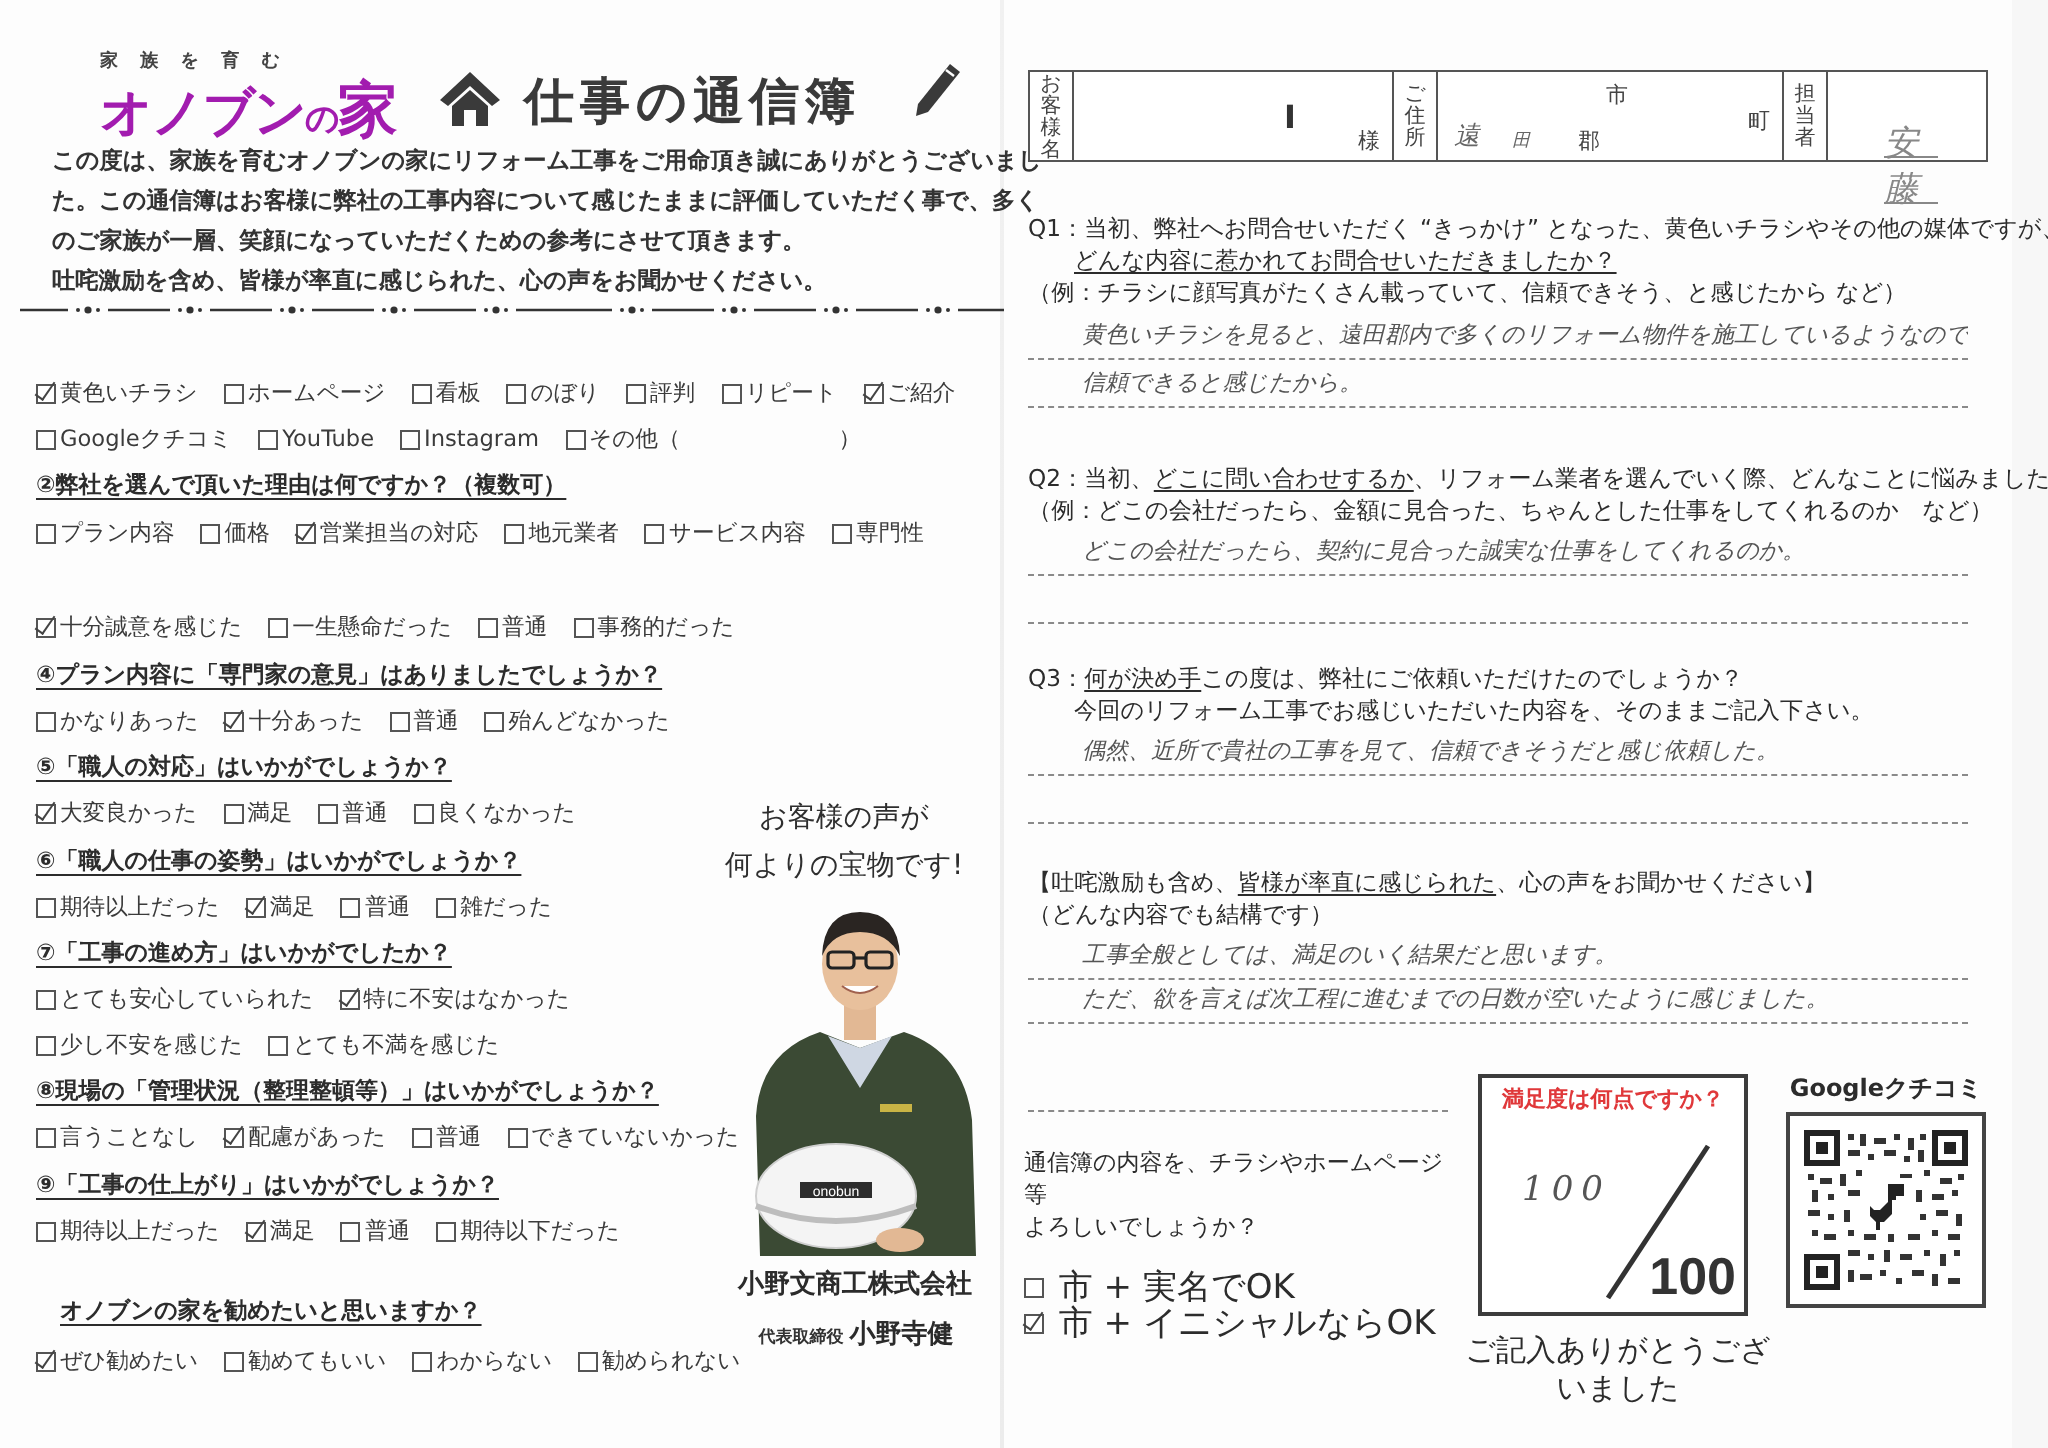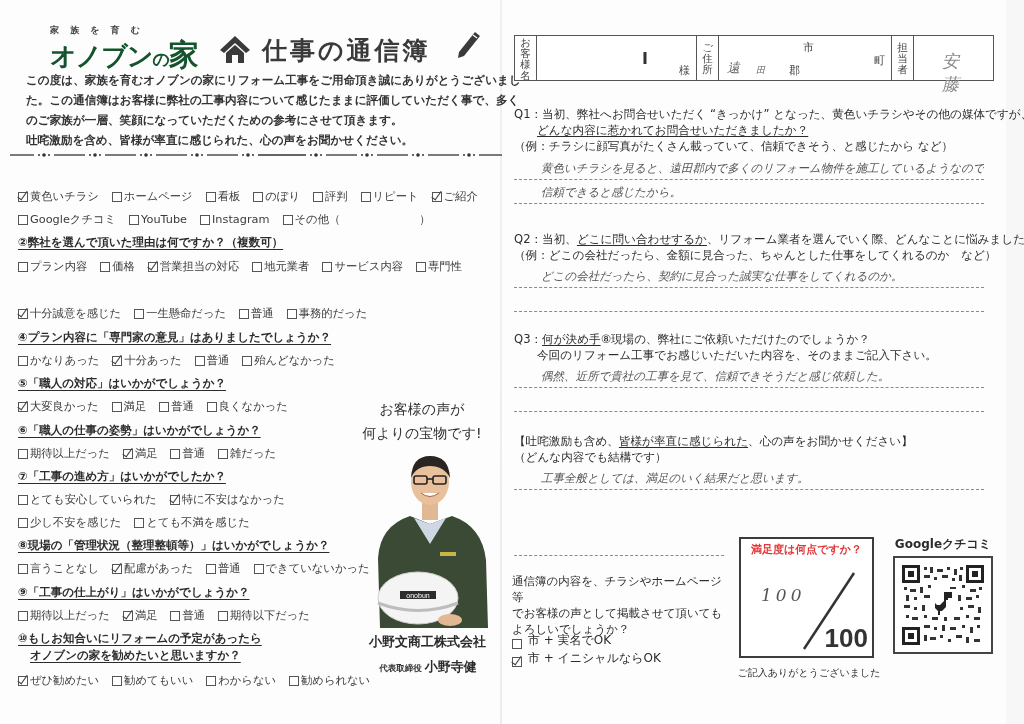--- a/index.html
+++ b/index.html
@@ -6,21 +6,21 @@
   html, body { width: 1024px; height: 724px; background: #fff; overflow: hidden; }
   body { font-family: "DejaVu Sans", sans-serif; color: #2e2e2e; position: relative; }
 
   .page { position: absolute; left: 0; top: 0; width: 1024px; height: 724px; background: #fdfdfd; }
   .fold { position: absolute; left: 500px; top: 0; width: 2px; height: 724px; background: linear-gradient(#f1f1f1, #ececec); }
   .right-edge { position: absolute; right: 0; top: 0; width: 18px; height: 724px; background: #f7f7f7; }
 
   
   .title-area { position: absolute; left: 50px; top: 24px; width: 430px; height: 44px; }
   .tagline { position: absolute; left: 0; top: 0; font-size: 9px; letter-spacing: 4px; font-weight: bold; color: #444; }
-  .brand { position: absolute; left: 0; top: 11px; font-size: 26px; font-weight: bold; color: #14532d; letter-spacing: -1px; }
+  .brand { position: absolute; left: 0; top: 11px; font-size: 26px; font-weight: bold; color: #a21caf; letter-spacing: -1px; }
   .brand .no { font-size: 17px; }
   .brand .ie { font-size: 30px; }
   .house-icon { position: absolute; left: 168px; top: 10px; width: 34px; height: 30px; }
   .book-title { position: absolute; left: 212px; top: 10px; font-size: 25px; font-weight: bold; color: #3a3a3a; letter-spacing: 3px; font-family: "DejaVu Serif", serif; }
   .pencil-icon { position: absolute; left: 405px; top: 6px; width: 26px; height: 30px; }
 
   .intro { position: absolute; left: 26px; top: 70px; width: 480px; font-size: 11.6px; line-height: 20px; font-weight: bold; color: #333; }
   .intro p { white-space: nowrap; }
 
   .divider { position: absolute; left: 10px; top: 151px; width: 492px; height: 8px; }
@@ -48,36 +48,36 @@
   .c-addr { width: 173px; }
   .c-staff { flex: 1; }
   .handwrite { font-family: "DejaVu Serif", serif; color: #666; font-style: italic; }
   .name-val { position: absolute; left: 105px; top: 13px; font-size: 16px; font-weight: bold; color: #333; font-family: "DejaVu Sans", sans-serif; font-style: normal; }
   .sama { position: absolute; right: 6px; bottom: 2px; font-size: 11px; color: #444; }
   .city { position: absolute; left: 84px; top: 4px; font-size: 11px; color: #444; }
   .town { position: absolute; right: 6px; top: 17px; font-size: 11px; color: #444; }
   .gun-val { position: absolute; left: 8px; bottom: 3px; font-size: 13px; }
   .gun-val2 { position: absolute; left: 37px; bottom: 3px; font-size: 9px; }
   .gun { position: absolute; left: 70px; bottom: 2px; font-size: 11px; color: #444; }
-  .staff-val { position: absolute; left: 28px; top: 14px; font-size: 17px; color: #888; letter-spacing: 10px; }
+  .staff-val { position: absolute; left: 28px; top: 24px; font-size: 17px; color: #888; letter-spacing: 10px; text-decoration: underline; }
 
   .rq { position: absolute; left: 514px; font-size: 11.6px; color: #2c2c2c; white-space: nowrap; line-height: 16px; }
   .rq .ul { text-decoration: underline; text-underline-offset: 2px; }
   .rq .indent { padding-left: 23px; }
   .answer { position: absolute; left: 514px; width: 470px; height: 22px; border-bottom: 1.4px dashed #8a8a8a; font-family: Liberation Mono, monospace; font-style: italic; font-size: 11.5px; color: #555; padding-left: 27px; white-space: nowrap; overflow: hidden; line-height: 22px; }
 
   .publish { position: absolute; left: 512px; top: 573px; width: 220px; font-size: 11.5px; line-height: 16px; color: #2c2c2c; }
-  .pub-opt { position: absolute; left: 512px; font-size: 12px; color: #2c2c2c; display: flex; align-items: flex-end; white-space: nowrap; }
+  .pub-opt { position: absolute; left: 512px; font-size: 17px; color: #2c2c2c; display: flex; align-items: center; white-space: nowrap; }
 
   .score-box { position: absolute; left: 739px; top: 537px; width: 135px; height: 121px; border: 2.5px solid #3c3c3c; background: #fff; }
   .score-q { position: absolute; left: 0; top: 3px; width: 100%; text-align: center; color: #e0383a; font-size: 11px; font-weight: bold; }
   .score-val { position: absolute; left: 20px; top: 46px; font-size: 17px; font-style: italic; color: #555; font-family: "DejaVu Serif", serif; letter-spacing: 4px; }
   .score-slash { position: absolute; left: 55px; top: 32px; width: 60px; height: 80px; }
   .score-max { position: absolute; right: 4px; bottom: 2px; font-size: 26px; font-weight: bold; color: #333; font-family: "Liberation Sans", sans-serif; }
-  .thanks { position: absolute; left: 729px; top: 666px; width: 160px; text-align: center; font-size: 10px; color: #2c2c2c; }
+  .thanks { position: absolute; left: 729px; top: 666px; width: 160px; text-align: center; font-size: 15px; color: #2c2c2c; }
 
   .qr-title { position: absolute; left: 893px; top: 536px; width: 100px; text-align: center; font-size: 12px; font-weight: bold; color: #2c2c2c; }
   .qr-box { position: absolute; left: 893px; top: 556px; width: 100px; height: 98px; border: 2px solid #444; background: #fff; padding: 7px; }
 </style>
 </head>
 <body>
 
 <div class="page">
   <div class="fold"></div>
   <div class="right-edge"></div>
@@ -358,21 +358,20 @@
     <span class="opt">
         <span class="cb"></span>
         <span>普通</span>
       </span>
     <span class="opt">
         <span class="cb"></span>
         <span>期待以下だった</span>
       </span>
   </div>
 
-  <div class="q" style="top:631px">⑩もしお知合いにリフォームの予定があったら</div>
   <div class="q" style="top:648px; left:30px">オノブンの家を勧めたいと思いますか？</div>
   <div class="opts" style="top:673px">
     <span class="opt">
         <span class="cb checked"></span>
         <span>ぜひ勧めたい</span>
       </span>
     <span class="opt">
         <span class="cb"></span>
         <span>勧めてもいい</span>
       </span>
@@ -460,36 +459,36 @@
   <div class="answer" style="top:182px">信頼できると感じたから。</div>
 
   <div class="rq" style="top:231px">
     <div><span>Q2：当初、</span><span class="ul">どこに問い合わせするか</span><span>、リフォーム業者を選んでいく際、どんなことに悩みましたか？</span></div>
     <div>（例：どこの会社だったら、金額に見合った、ちゃんとした仕事をしてくれるのか　など）</div>
   </div>
   <div class="answer" style="top:266px">どこの会社だったら、契約に見合った誠実な仕事をしてくれるのか。</div>
   <div class="answer" style="top:290px"></div>
 
   <div class="rq" style="top:331px">
-    <div><span>Q3：</span><span class="ul">何が決め手</span><span>⑧現場の、弊社にご依頼いただけたのでしょうか？</span></div>
+    <div><span>Q3：</span><span class="ul">何が決め手</span><span>この度は、弊社にご依頼いただけたのでしょうか？</span></div>
     <div class="indent">今回のリフォーム工事でお感じいただいた内容を、そのままご記入下さい。</div>
   </div>
   <div class="answer" style="top:366px">偶然、近所で貴社の工事を見て、信頼できそうだと感じ依頼した。</div>
   <div class="answer" style="top:390px"></div>
 
   <div class="rq" style="top:433px">
     <div><span>【吐咤激励も含め、</span><span class="ul">皆様が率直に感じられた</span><span>、心の声をお聞かせください】</span></div>
     <div>（どんな内容でも結構です）</div>
   </div>
   <div class="answer" style="top:468px">工事全般としては、満足のいく結果だと思います。</div>
+  <div class="answer" style="top:490px">ただ、欲を言えば次工程に進むまでの日数が空いたように感じました。</div>
   <div class="answer" style="top:534px; width:210px"></div>
 
   <div class="publish">
     <div>通信簿の内容を、チラシやホームページ等</div>
-    <div>でお客様の声として掲載させて頂いても</div>
     <div>よろしいでしょうか？</div>
   </div>
   <div class="pub-opt" style="top:632px">
     <span class="cb"></span>&nbsp;<span>市 + 実名でOK</span>
   </div>
   <div class="pub-opt" style="top:650px">
     <span class="cb checked"></span>&nbsp;<span>市 + イニシャルならOK</span>
   </div>
 
   <div class="score-box">

